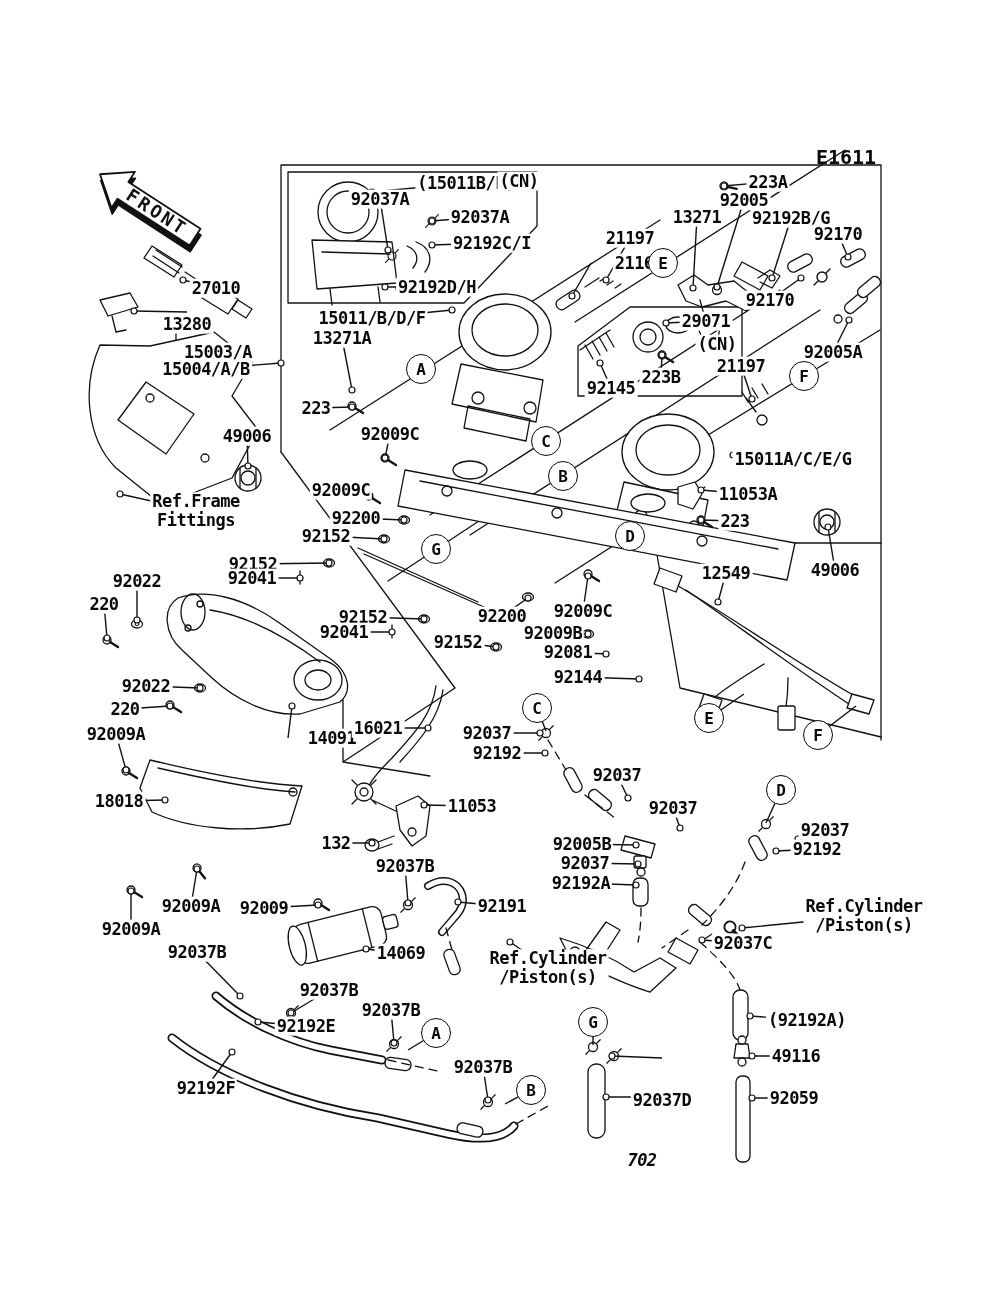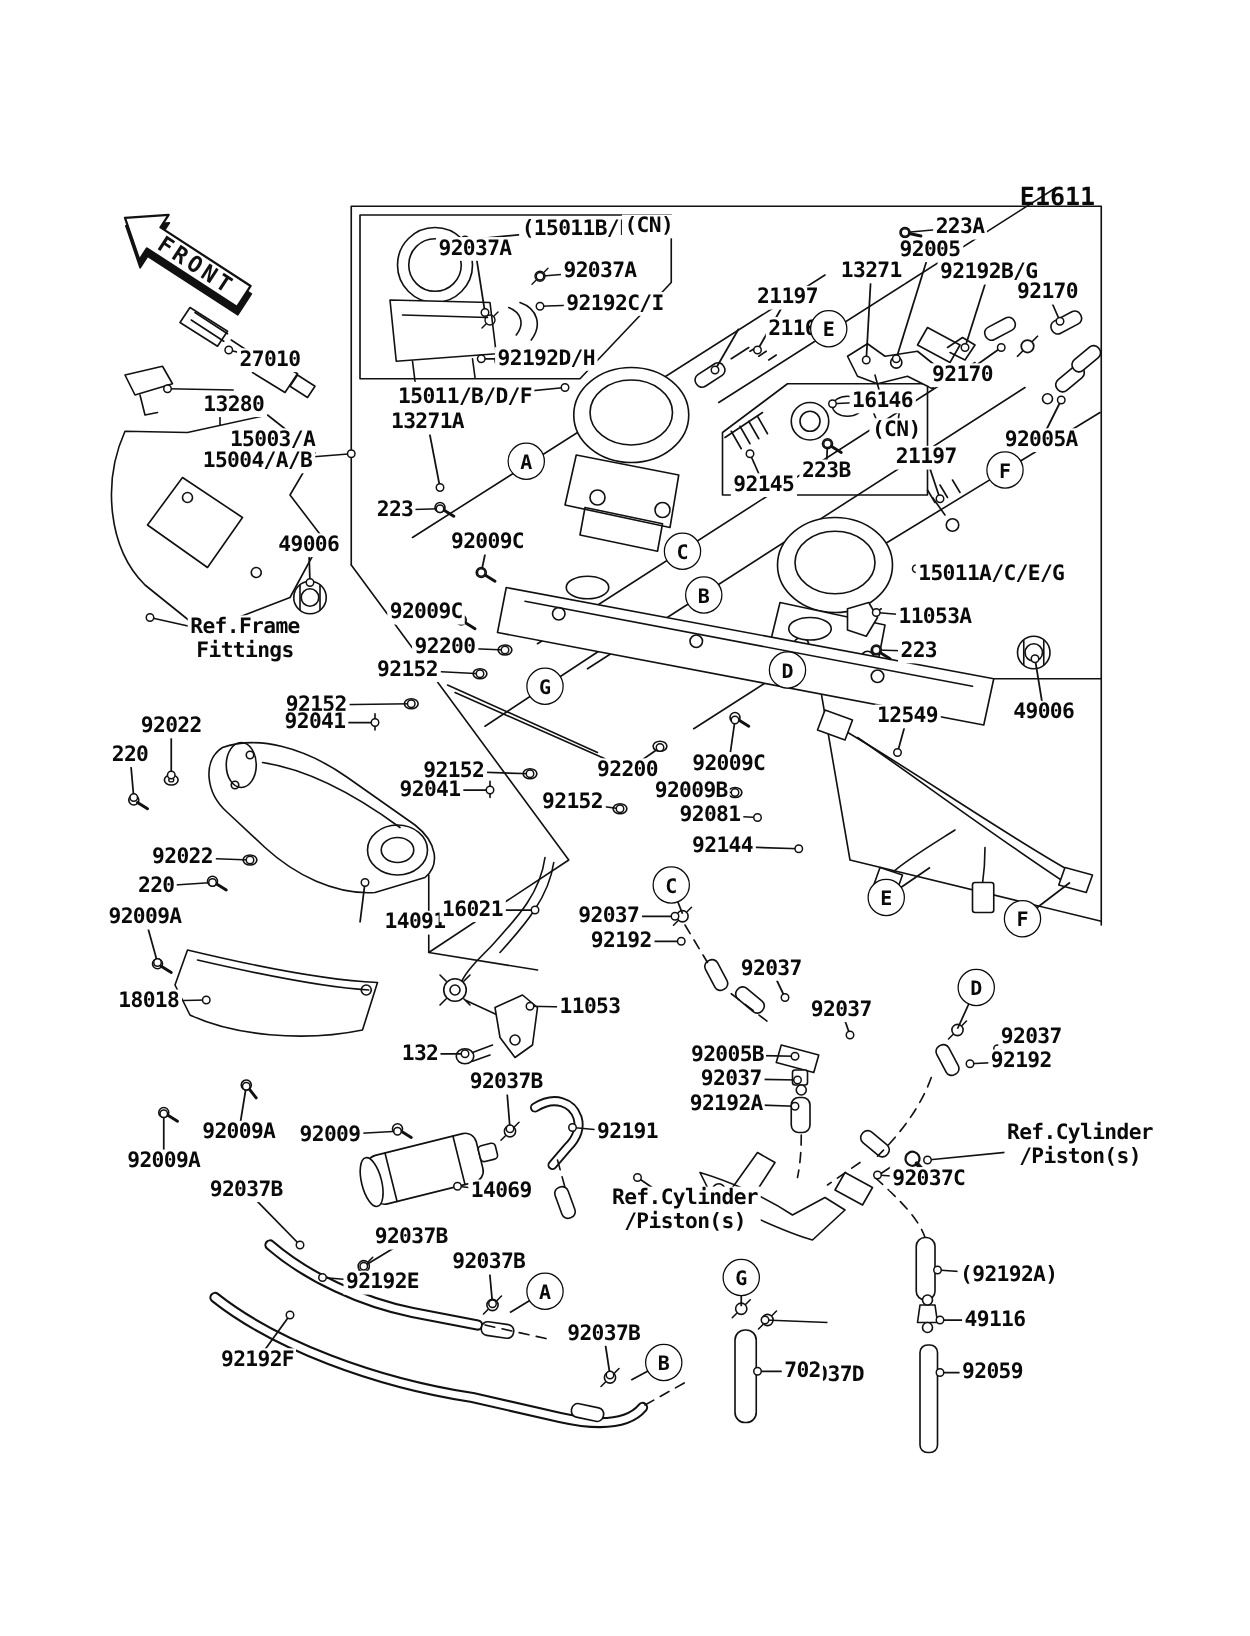--- a/index.html
+++ b/index.html
@@ -489,21 +489,21 @@
     <div class="plabel" style="left: 206px; top: 369px;">15004/A/B</div>
     <div class="plabel" style="left: 316px; top: 408px;">223</div>
     <div class="plabel" style="left: 591px; top: 263px; margin-left: 48px;">21169</div>
     <div class="plabel" style="left: 630px; top: 238px;">21197</div>
     <div class="plabel" style="left: 697px; top: 217px;">13271</div>
     <div class="plabel" style="left: 768px; top: 182px;">223A</div>
     <div class="plabel" style="left: 744px; top: 200px;">92005</div>
     <div class="plabel" style="left: 791px; top: 218px;">92192B/G</div>
     <div class="plabel" style="left: 838px; top: 234px;">92170</div>
     <div class="plabel" style="left: 770px; top: 300px;">92170</div>
-    <div class="plabel" style="left: 706px; top: 321px;">16146</div>
+    <div class="plabel" style="left: 706px; top: 321px;">29071</div>
     <div class="plabel" style="left: 717px; top: 344px;">(CN)</div>
     <div class="plabel" style="left: 661px; top: 377px;">223B</div>
     <div class="plabel" style="left: 611px; top: 388px;">92145</div>
     <div class="plabel" style="left: 741px; top: 366px;">21197</div>
     <div class="plabel" style="left: 833px; top: 352px;">92005A</div>
     <div class="plabel" style="left: 390px; top: 434px;">92009C</div>
     <div class="plabel" style="left: 247px; top: 436px;">49006</div>
     <div class="plabel" style="left: 341px; top: 490px;">92009C</div>
     <div class="plabel" style="left: 196px; top: 511px;">Ref.Frame
 Fittings</div>
@@ -557,21 +557,21 @@
 /Piston(s)</div>
     <div class="plabel" style="left: 864px; top: 916px;">Ref.Cylinder
 /Piston(s)</div>
     <div class="plabel" style="left: 743px; top: 943px;">92037C</div>
     <div class="plabel" style="left: 206px; top: 1088px;">92192F</div>
     <div class="plabel" style="left: 483px; top: 1067px;">92037B</div>
     <div class="plabel" style="left: 807px; top: 1020px;">(92192A)</div>
     <div class="plabel" style="left: 796px; top: 1056px;">49116</div>
     <div class="plabel" style="left: 794px; top: 1098px;">92059</div>
     <div class="plabel" style="left: 662px; top: 1058px; margin-top: 42px;">92037D</div>
-    <div class="plabel" style="left: 642px; top: 1097px;">702</div>
+    <div class="plabel" style="left: 642px; top: 1160px; font-style: italic;">702</div>
     <div class="callout" style="left: 421px; top: 369px;">A</div>
     <div class="callout" style="left: 546px; top: 441px;">C</div>
     <div class="callout" style="left: 563px; top: 476px;">B</div>
     <div class="callout" style="left: 630px; top: 536px;">D</div>
     <div class="callout" style="left: 663px; top: 263px;">E</div>
     <div class="callout" style="left: 804px; top: 376px;">F</div>
     <div class="callout" style="left: 436px; top: 549px;">G</div>
     <div class="callout" style="left: 537px; top: 708px;">C</div>
     <div class="callout" style="left: 709px; top: 718px;">E</div>
     <div class="callout" style="left: 818px; top: 735px;">F</div>

